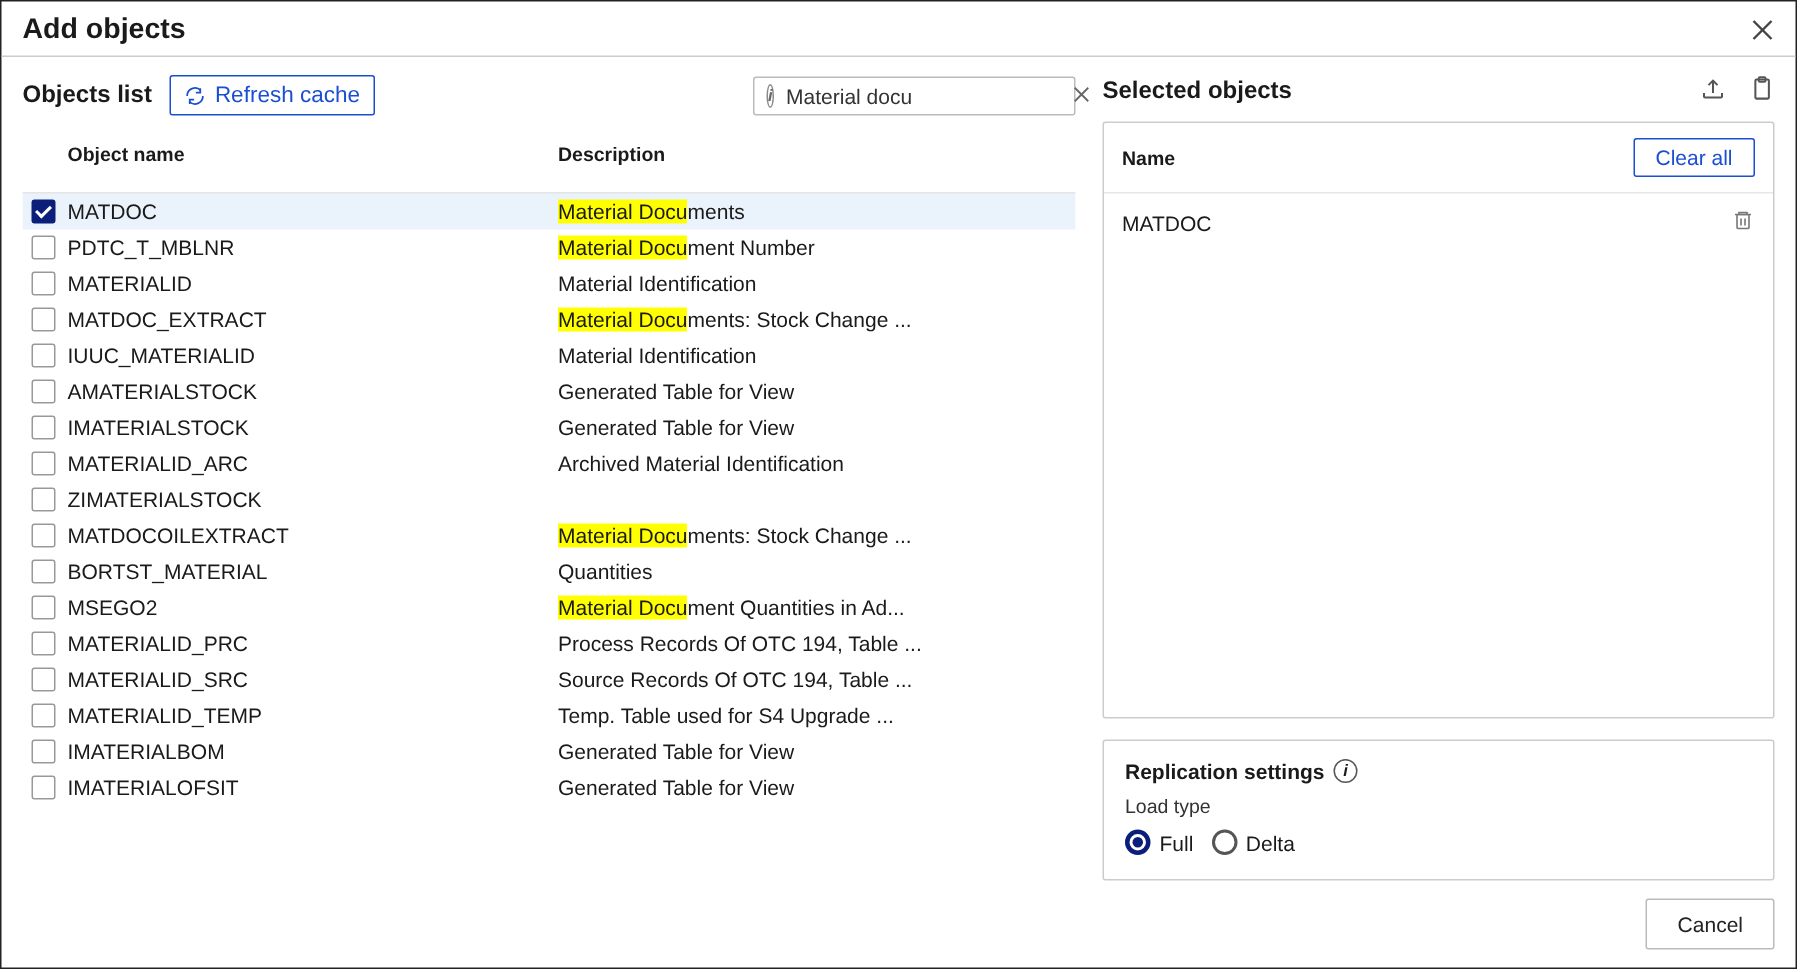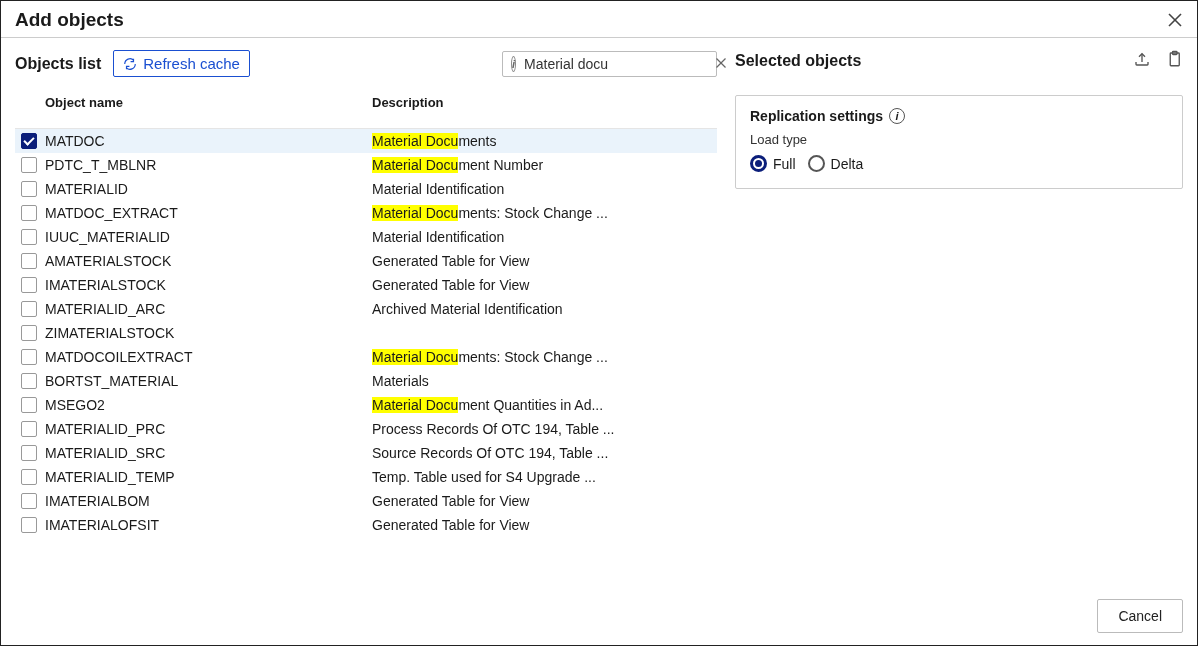--- a/index.html
+++ b/index.html
@@ -372,21 +372,21 @@
                 </td>
                 <td><span class="hl">Material Docu</span>ments: Stock Change ...</td>
               </tr>
               <tr class="row">
                 <td>
                   <span class="cell-flex">
                     <span class="chk"></span>
                     <span>BORTST_MATERIAL</span>
                   </span>
                 </td>
-                <td>Materials</td>
+                <td>Quantities</td>
               </tr>
               <tr class="row">
                 <td>
                   <span class="cell-flex">
                     <span class="chk"></span>
                     <span>MSEGO2</span>
                   </span>
                 </td>
                 <td><span class="hl">Material Docu</span>ment Quantities in Ad...</td>
               </tr>
@@ -453,20 +453,38 @@
           </span>
           <span>
             <svg viewBox="0 0 24 24" fill="none" stroke="currentColor" stroke-width="1.8">
                 <rect x="7" y="4" width="12" height="17" rx="1"></rect>
                 <rect x="10" y="2" width="6" height="4" rx="1"></rect>
               </svg>
           </span>
         </div>
       </div>
 
+      <div class="selected-box">
+        <div class="selected-head">
+          <span class="name-label">Name</span>
+          <button class="clear-all-btn">Clear all</button>
+        </div>
+        <div class="selected-list" id="selected-list">
+            <div class="selected-item">
+              <span>MATDOC</span>
+              <span class="trash"><svg viewBox="0 0 24 24" fill="none" stroke="currentColor" stroke-width="1.6">
+                  <polyline points="4 6 20 6"></polyline>
+                  <path d="M8 6V4h8v2"></path>
+                  <rect x="6" y="6" width="12" height="14" rx="1"></rect>
+                  <line x1="10" y1="10" x2="10" y2="17"></line>
+                  <line x1="14" y1="10" x2="14" y2="17"></line>
+                </svg></span>
+            </div>
+          </div>
+      </div>
 
       <div class="replication-box">
         <div class="replication-title">
           <span>Replication settings</span>
           <span class="info-circ">i</span>
         </div>
         <div class="load-label">Load type</div>
         <div class="radio-row">
           <label class="radio selected">
             <span class="dot"></span>

